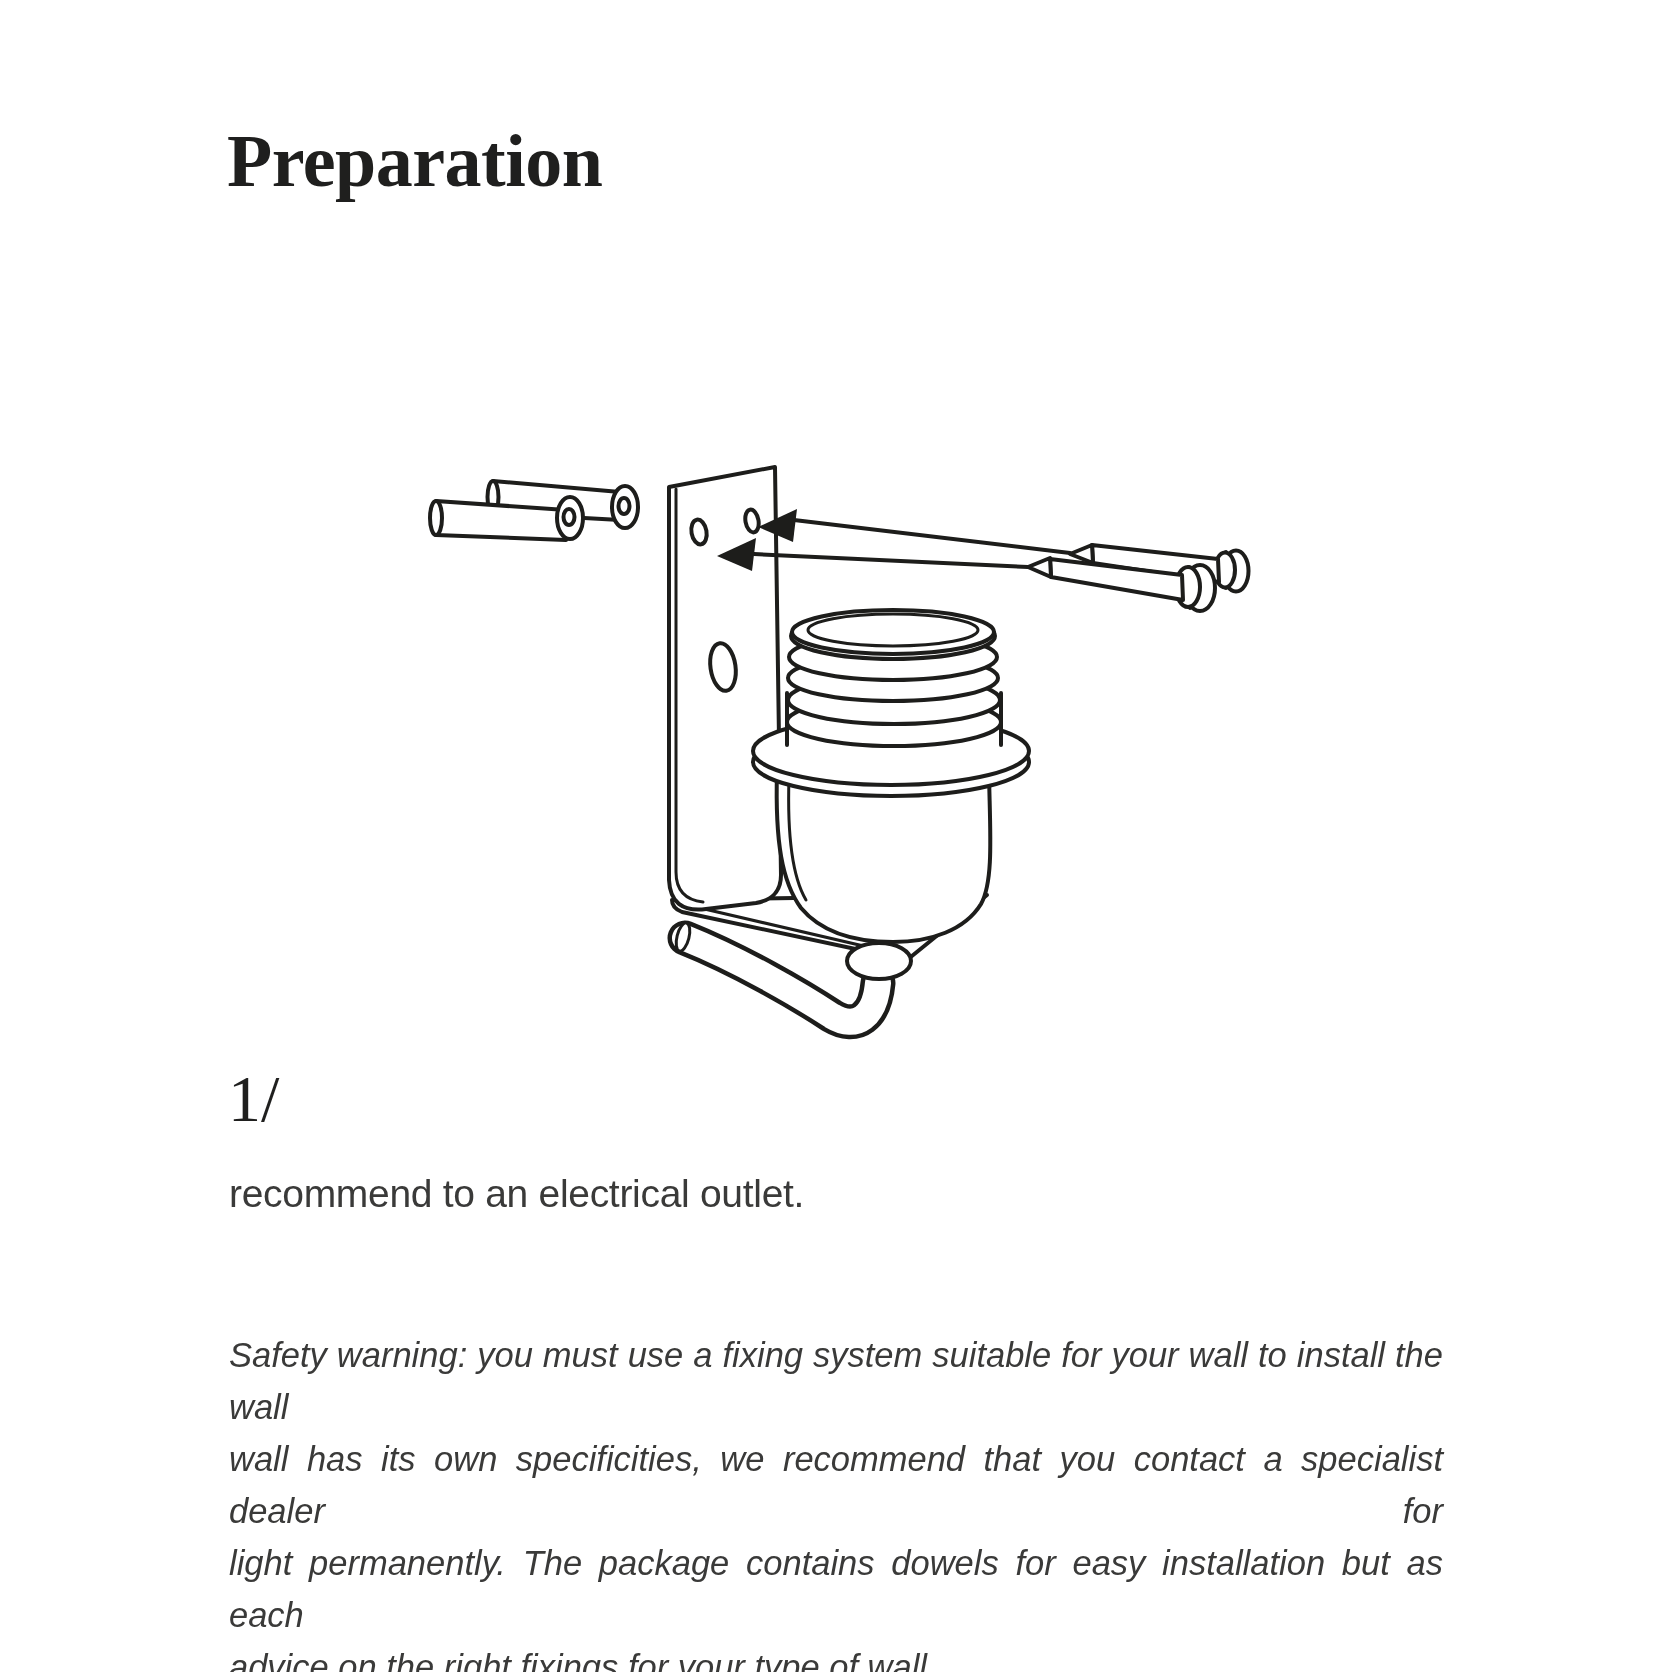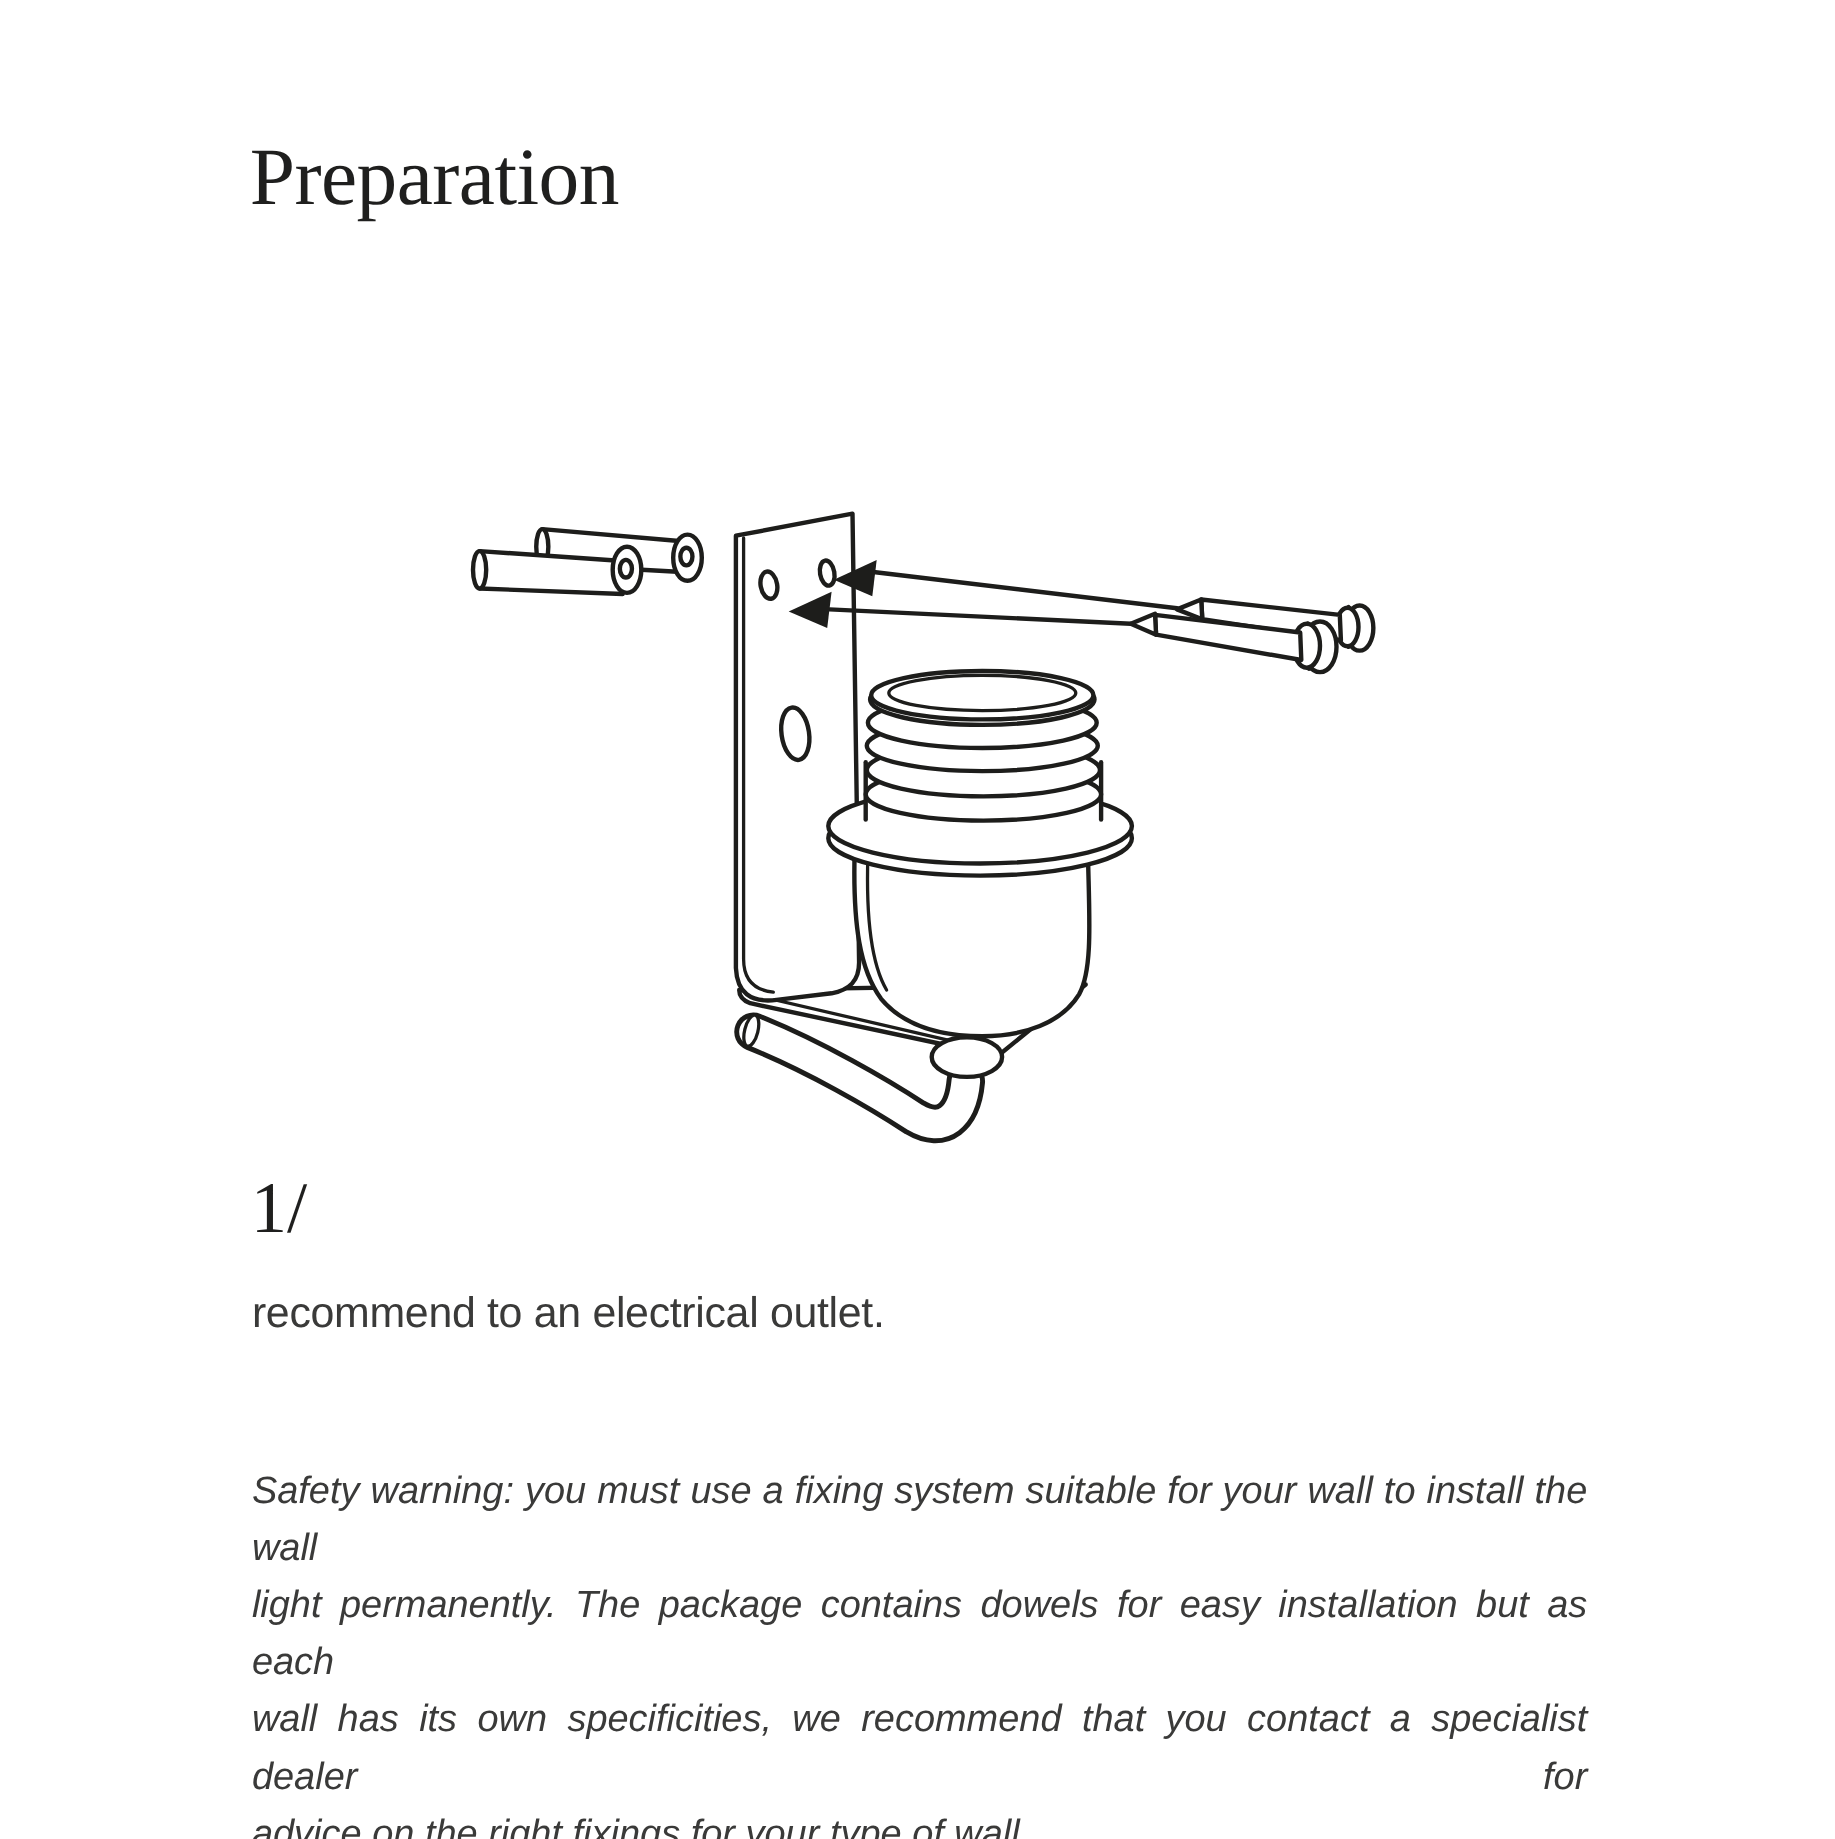--- a/index.html
+++ b/index.html
@@ -7,21 +7,21 @@
   }
   html,body{margin:0;padding:0;background:#e8e8e8;}
   .page{
     position:relative; width:1668px; height:1672px; background:var(--bg);
     margin:0 auto; overflow:hidden;
     font-family:"Liberation Sans","DejaVu Sans",sans-serif;
   }
   .title{
     position:absolute; left:227px; top:124px; margin:0;
     font-family:"Liberation Serif","DejaVu Serif",serif;
-    font-size:74px; font-weight:400; letter-spacing:-0.5px;
+    font-size:74px; font-weight:700; letter-spacing:-0.5px;
     line-height:74px; color:var(--heading); white-space:nowrap;
   }
   .diagram{
     position:absolute; left:370px; top:410px; width:930px; height:640px;
   }
   .step{
     position:absolute; left:228px; top:1066px;
     font-family:"Liberation Serif","DejaVu Serif",serif;
     font-size:66px; font-weight:500; line-height:66px;
     color:var(--heading); white-space:nowrap;
@@ -145,18 +145,18 @@
   </svg>
 
   <div class="step">1/</div>
 
   <div class="instruction">
     <div class="iline">recommend to an electrical outlet.</div>
   </div>
 
   <div class="safety">
     <div class="sline just">Safety warning: you must use a fixing system suitable for your wall to install the wall</div>
+    <div class="sline just">wall has its own specificities, we recommend that you contact a specialist dealer for</div>
     <div class="sline just">light permanently. The package contains dowels for easy installation but as each</div>
-    <div class="sline just">wall has its own specificities, we recommend that you contact a specialist dealer for</div>
     <div class="sline last">advice on the right fixings for your type of wall.</div>
   </div>
 
 </div>
 
 </body></html>

